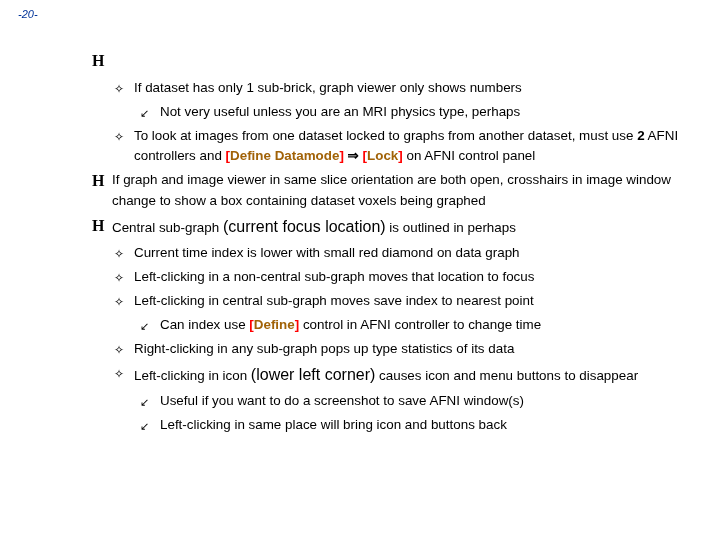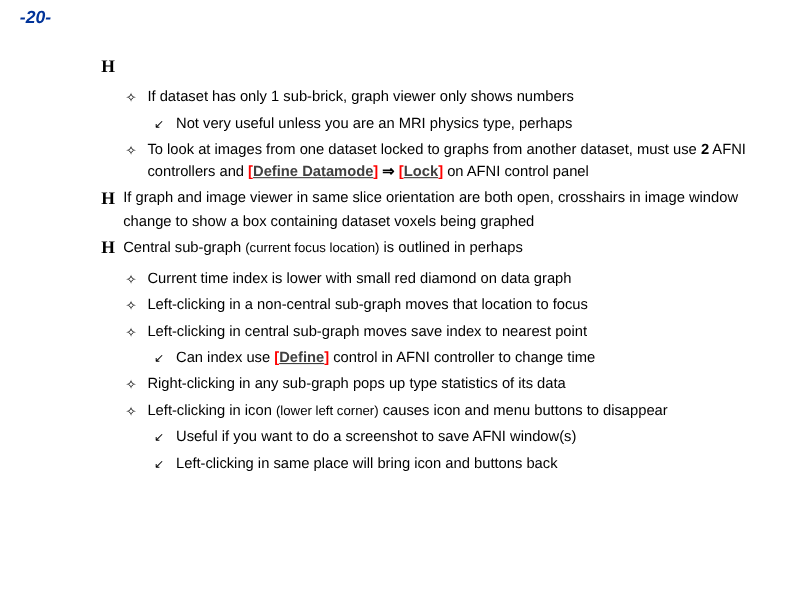--- a/index.html
+++ b/index.html
@@ -1,29 +1,29 @@
 <!DOCTYPE html>
 <html><head>
 <meta charset="utf-8">
 <style>
 html,body{margin:0;padding:0;width:720px;height:540px;background:#fff;font-family:Arial,Helvetica,sans-serif;color:#000}
-.page-num{position:absolute;top:8px;left:18px;color:#003399;font-size:16px;font-weight:bold;font-style:italic}
+.page-num{position:absolute;top:8px;left:18px;color:#003399;font-size:11px;font-weight:normal;font-style:italic}
 .content{position:absolute;top:50px;left:92px;width:600px;font-size:13.4px;line-height:1.5}
 .row{display:flex;align-items:flex-start;margin-bottom:4px}
 .bullet{flex:0 0 20px;text-align:left;font-family:'Times New Roman',serif}
 .txt{flex:1}
 .l1{margin-left:0}
 .l2{margin-left:22px}
 .l3{margin-left:48px}
 .l1>.bullet{font-size:16px;font-weight:bold;font-family:'Times New Roman',serif;transform:translateY(-1px)}
 .l2>.bullet{font-size:12px;font-family:Arial,sans-serif;transform:translateY(2px)}
 .l3>.bullet{font-size:11px;font-family:Arial,sans-serif;transform:translateY(3px)}
 .bracket{color:#FF0000;font-weight:bold}
-.cmd{color:#404040;font-weight:bold;text-decoration:underline}
-.paren{font-size:12px}
+.cmd{color:#a16207;font-weight:bold;}
+.paren{font-size:16px}
 .arrow{font-weight:bold}
 .bold{font-weight:bold}
 </style>
 </head>
 <body>
 
 <div class="page-num">-20-</div>
 
 <div class="content">
 

